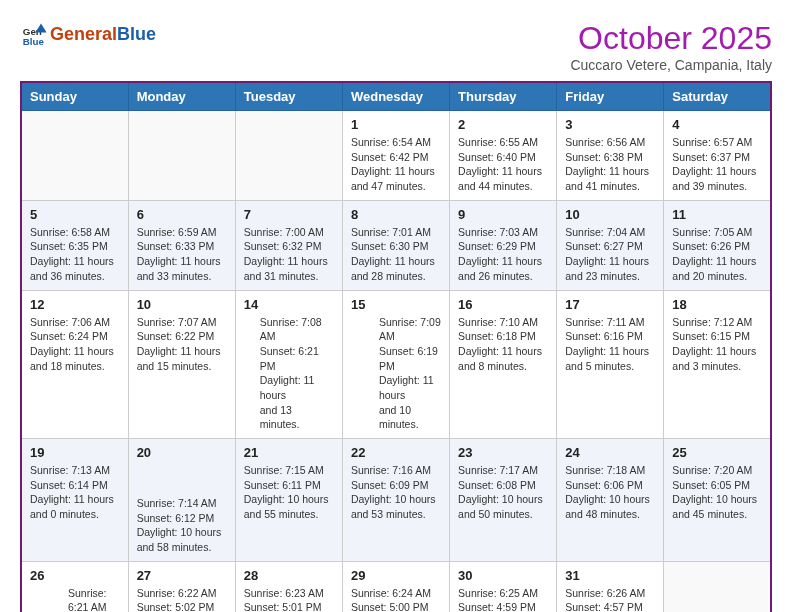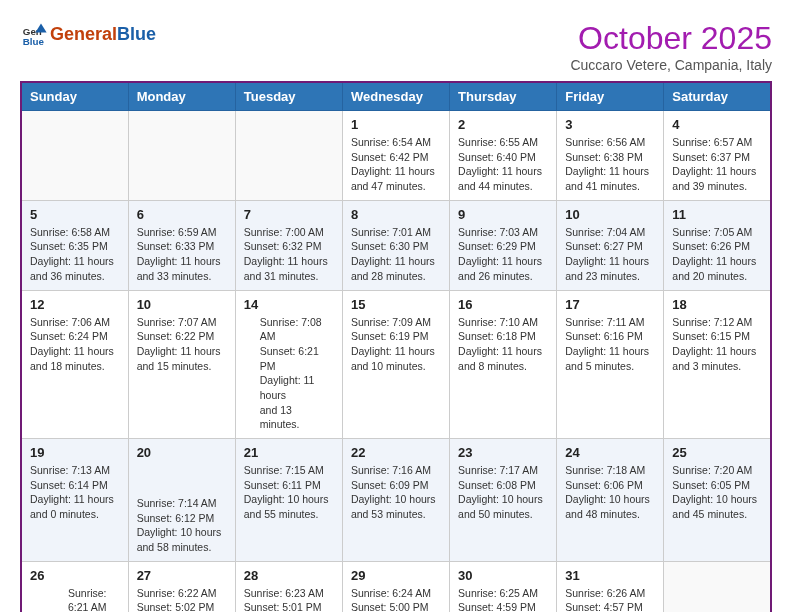--- a/index.html
+++ b/index.html
@@ -216,21 +216,21 @@
         </td>
         <td>
           <div class="day-number">14</div>
           <div class="day-info" style="white-space: pre-line; margin-left: 16px;">Sunrise: 7:08 AM
 Sunset: 6:21 PM
 Daylight: 11 hours
 and 13 minutes.</div>
         </td>
         <td>
           <div class="day-number">15</div>
-          <div class="day-info" style="white-space: pre-line;">Sunrise: 7:09 AM
+          <div class="day-info" style="white-space: pre-line; margin-left: 28px;">Sunrise: 7:09 AM
 Sunset: 6:19 PM
 Daylight: 11 hours
 and 10 minutes.</div>
         </td>
         <td>
           <div class="day-number">16</div>
           <div class="day-info" style="white-space: pre-line;">Sunrise: 7:10 AM
 Sunset: 6:18 PM
 Daylight: 11 hours
 and 8 minutes.</div>

